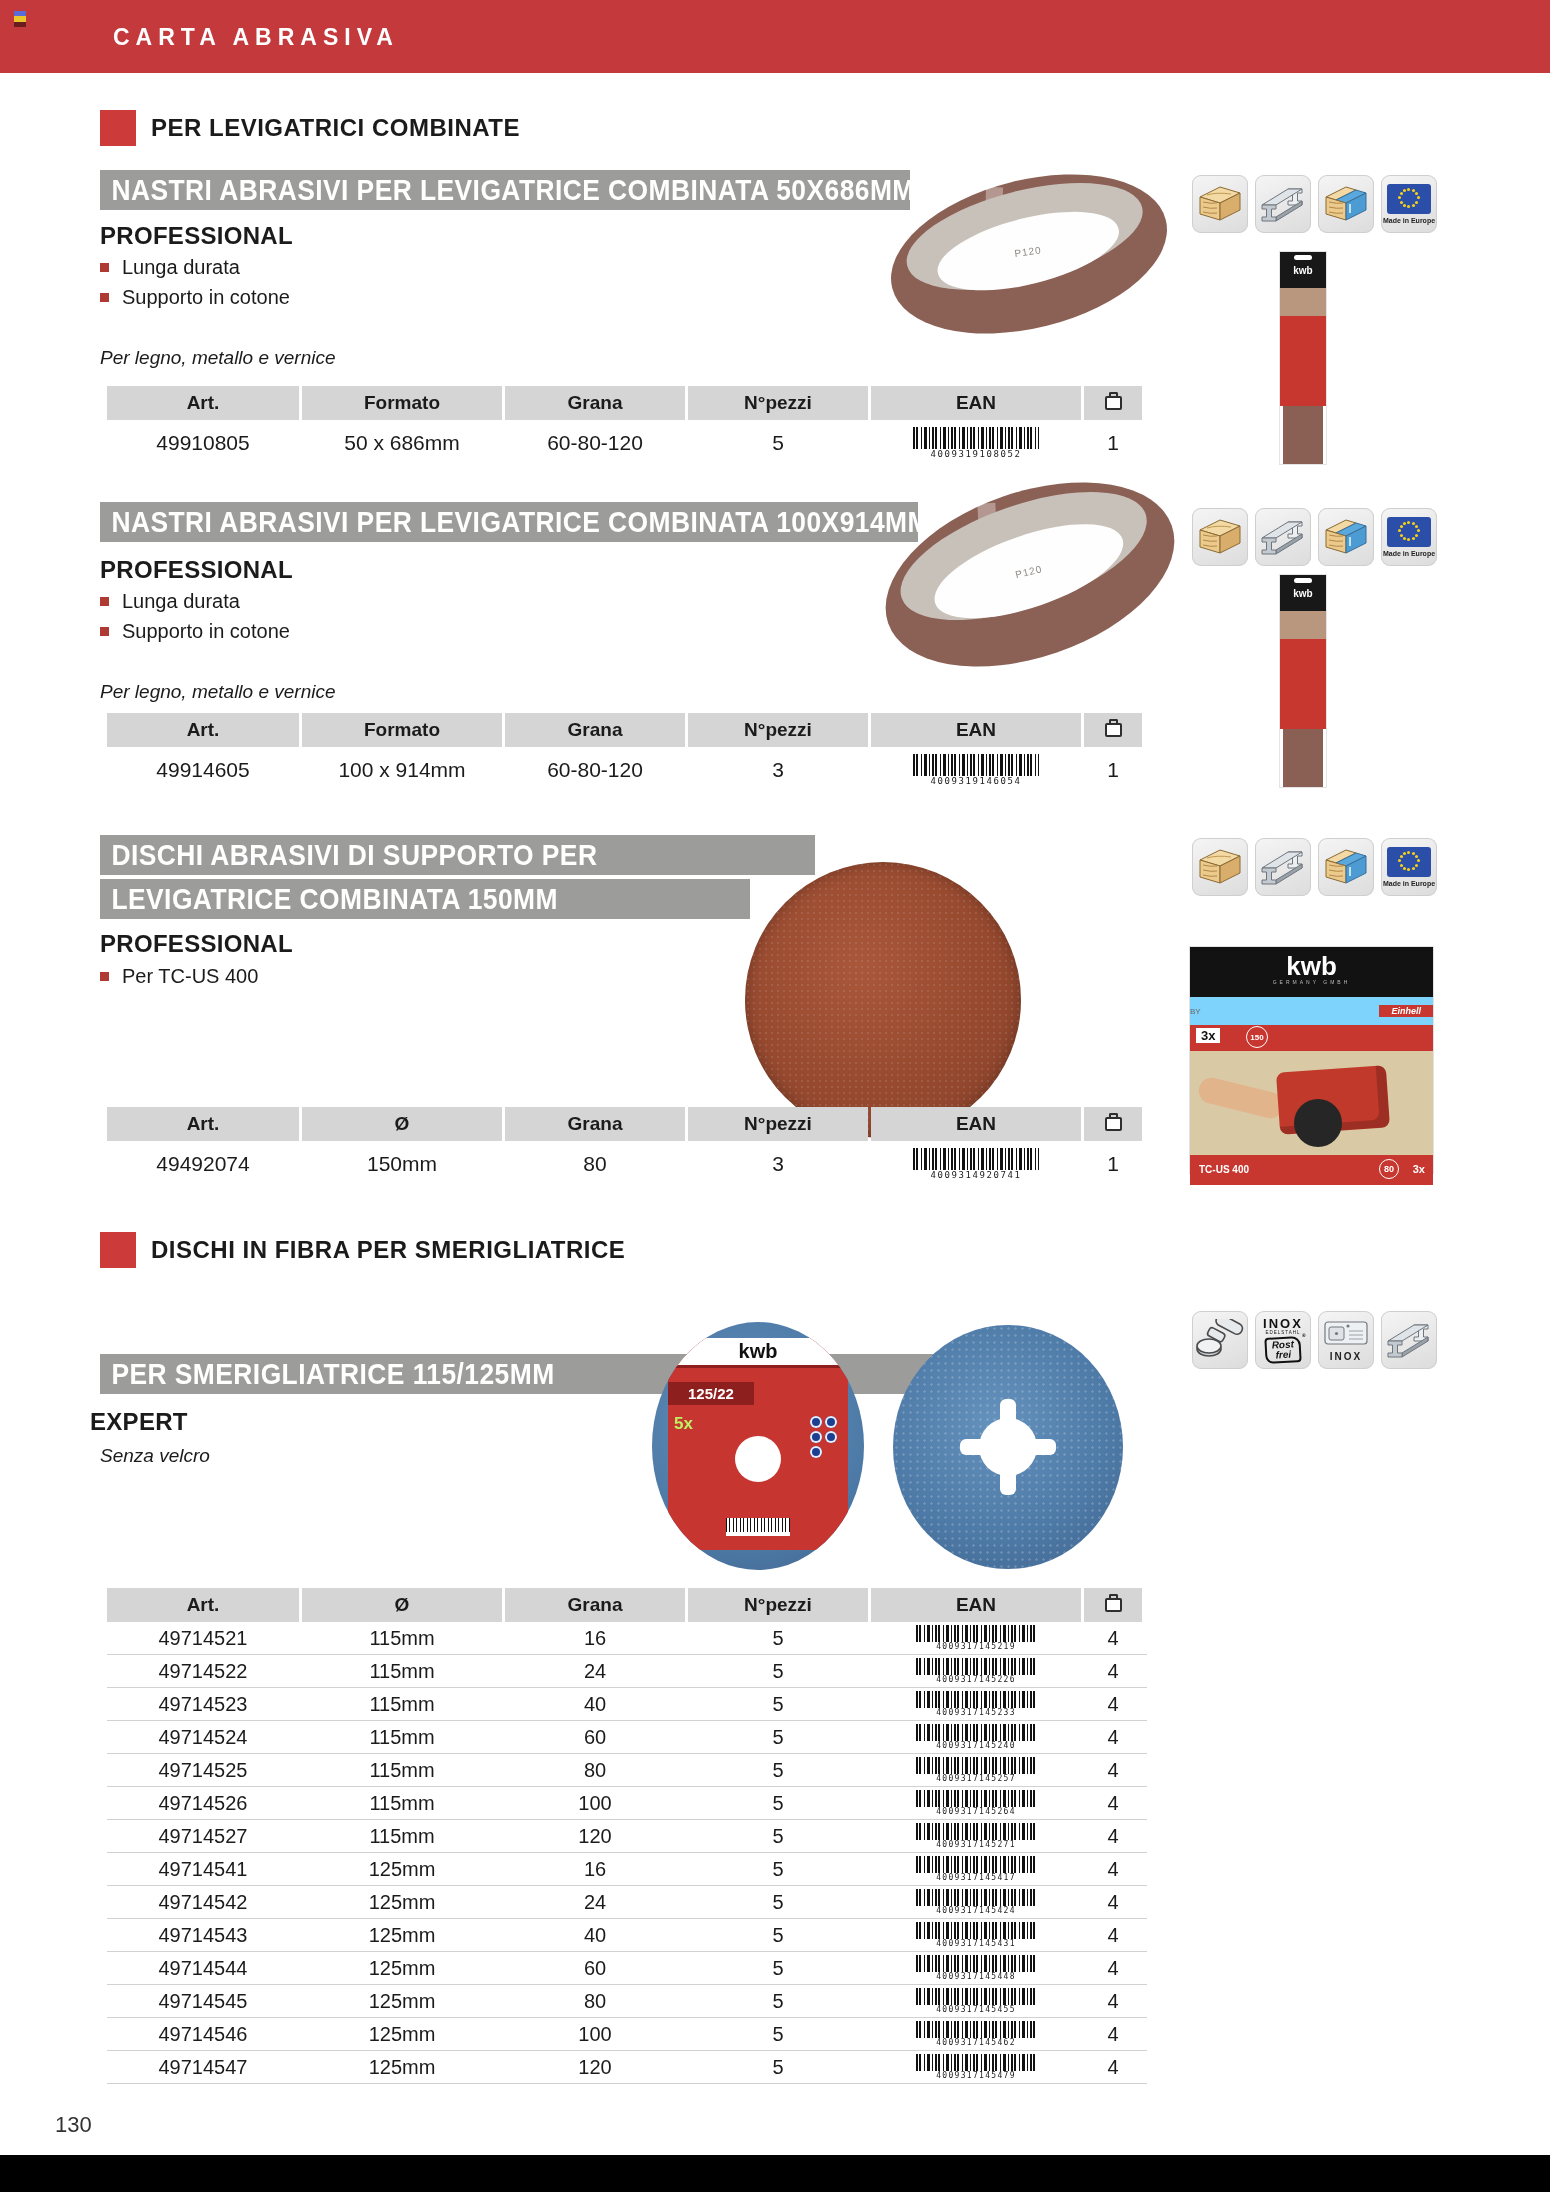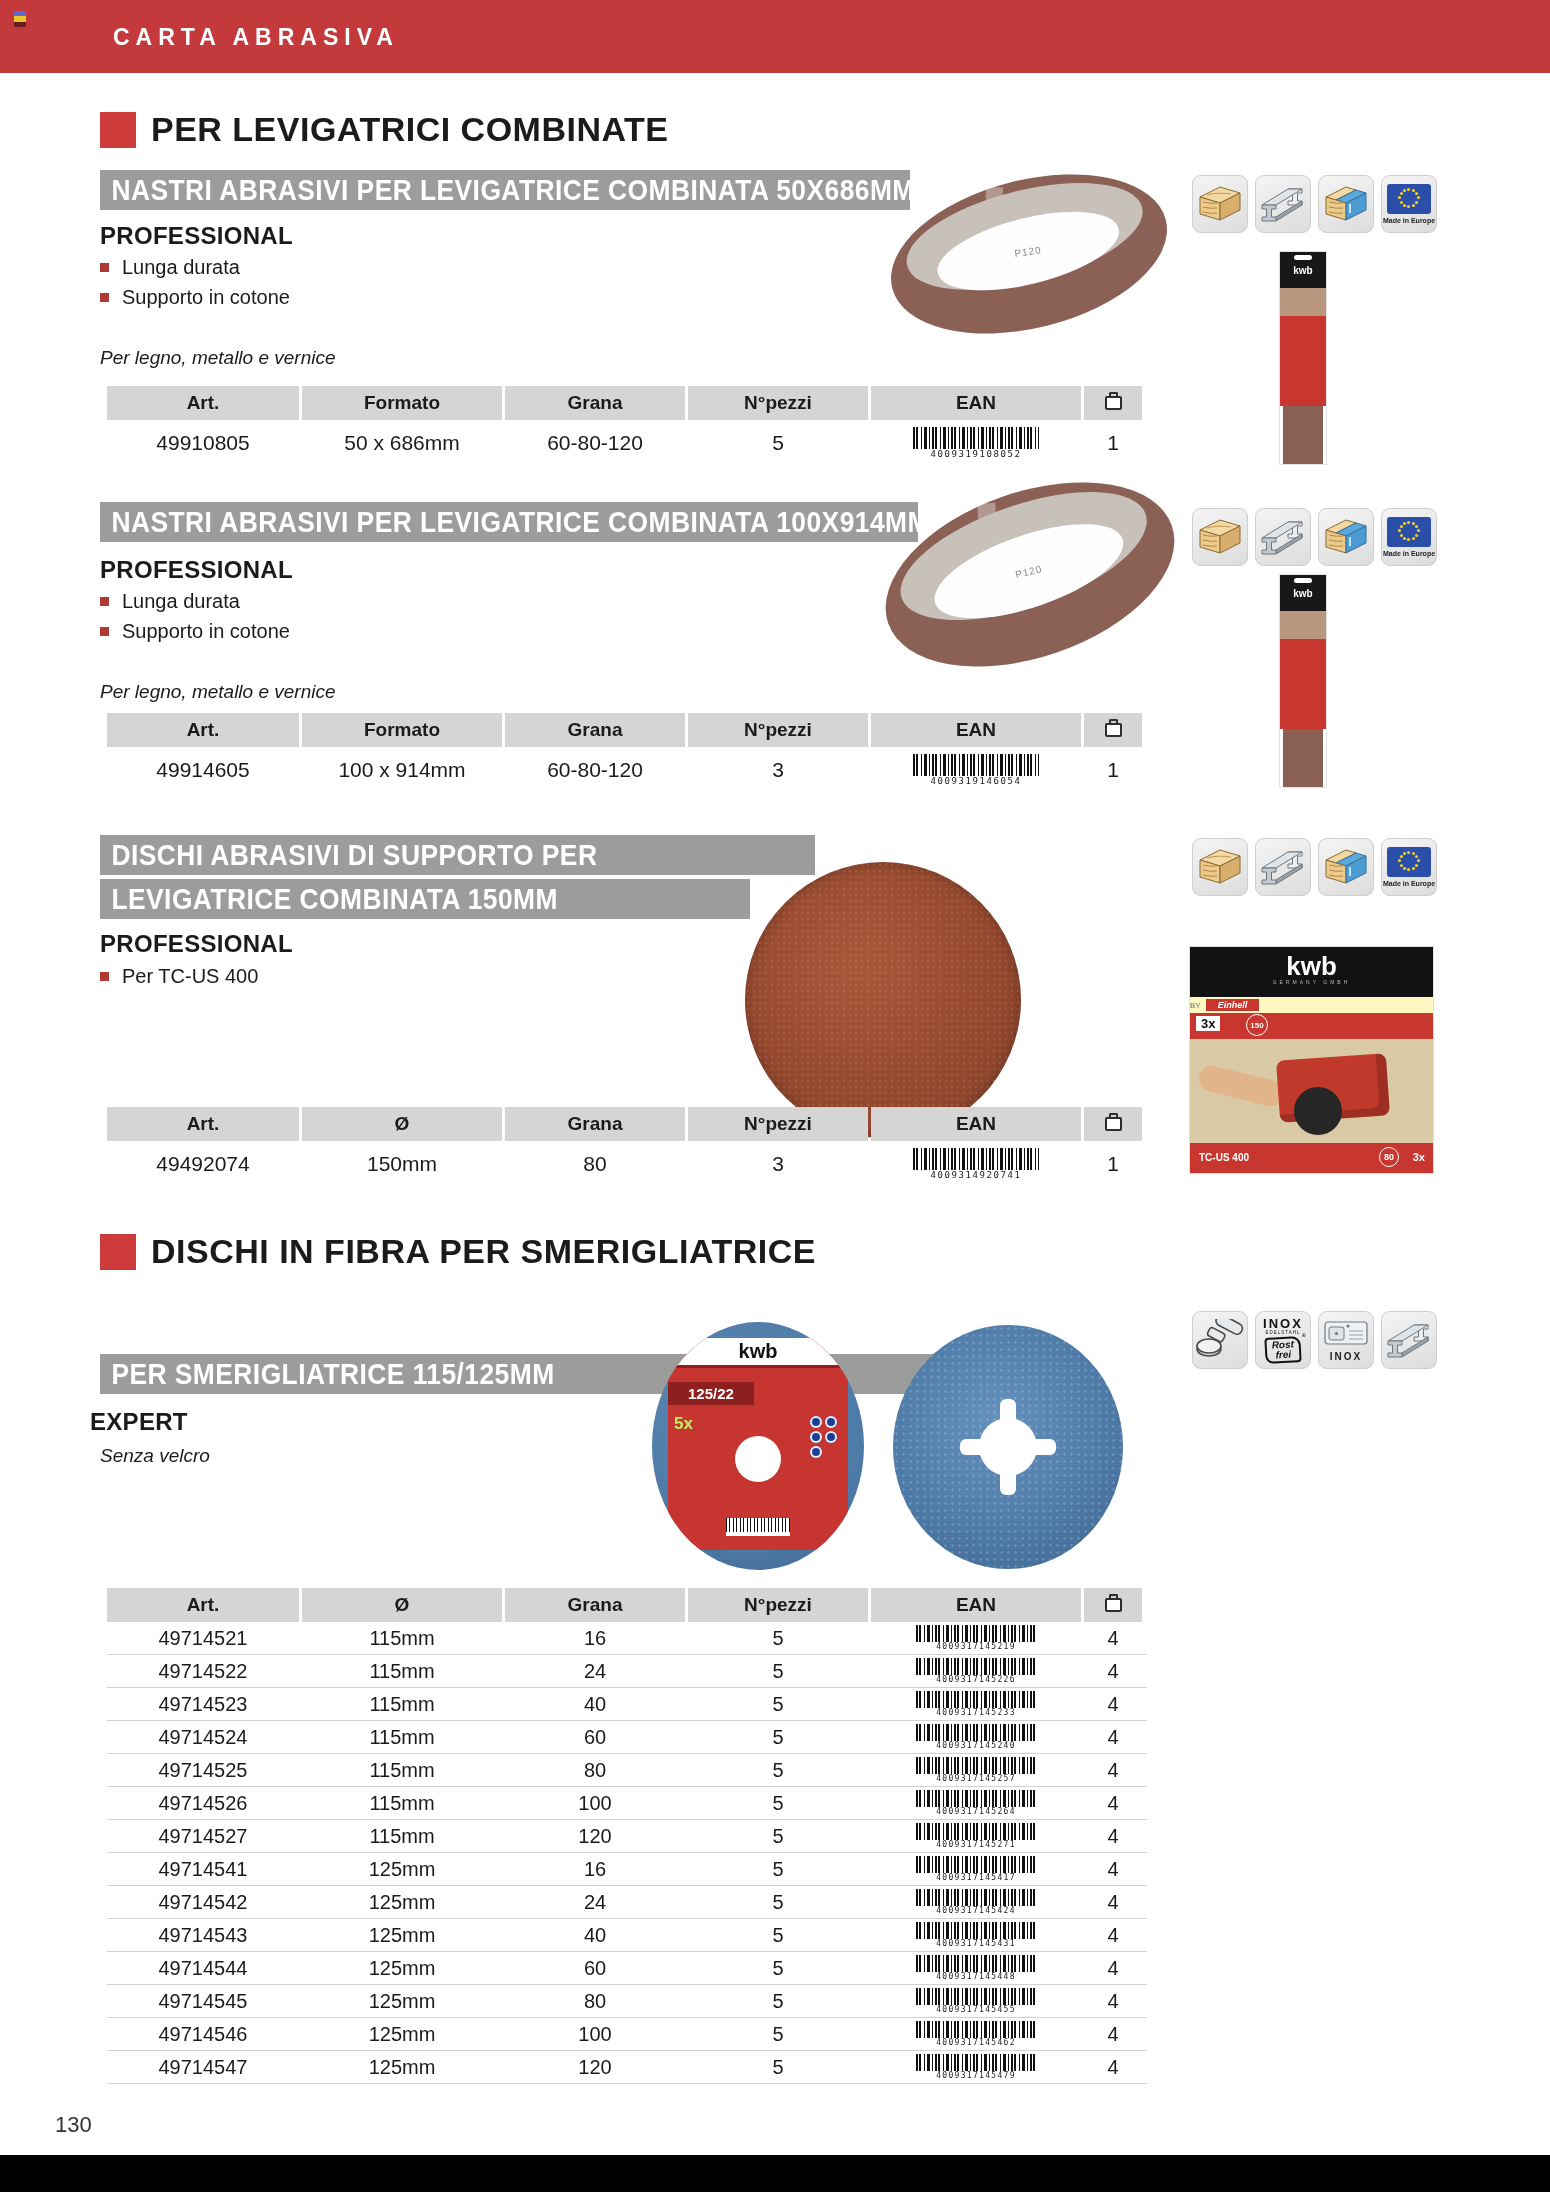--- a/index.html
+++ b/index.html
@@ -13,21 +13,21 @@
                 color:#fff; font-size:23px; font-weight:bold; letter-spacing:6px; white-space:nowrap; }
   .mini-flag { position:absolute; left:14px; top:11px; width:12px; height:16px; display:flex; flex-direction:column; }
   .mini-flag i { flex:1; }
   .mini-flag i:nth-child(1){ background:#5b6bd5; }
   .mini-flag i:nth-child(2){ background:#e8c62c; }
   .mini-flag i:nth-child(3){ background:#6b1d1d; }
 
   
   .section-header { position:absolute; left:100px; display:flex; align-items:center; gap:15px; }
   .red-square { width:36px; height:36px; background:#cc3a3a; flex:0 0 auto; }
-  .section-title { font-size:34px; font-weight:bold; letter-spacing:.5px; white-space:nowrap; }
+  .section-title { font-size:24px; font-weight:bold; letter-spacing:.5px; white-space:nowrap; }
 
   
   .bar-title { position:absolute; height:40px; background:#9c9c9b; overflow:hidden; white-space:nowrap; }
   .bar-text { display:inline-block; transform:scaleX(.88); transform-origin:0 50%;
               color:#fff; font-size:30px; font-weight:bold; line-height:40px; padding-left:13px; letter-spacing:.5px; }
   .grade { position:absolute; font-size:24px; font-weight:bold; letter-spacing:.3px; }
   .bullet { position:absolute; display:flex; align-items:center; gap:13px; font-size:20px; }
   .bsq { width:9px; height:9px; background:#ae3a33; flex:0 0 auto; }
   .note { position:absolute; font-style:italic; font-size:19px; }
 
@@ -96,21 +96,21 @@
   .bp-black::before { content:""; position:absolute; top:3px; left:50%; transform:translateX(-50%);
               width:18px; height:5px; border-radius:3px; background:#fff; }
   .bp-photo { height:28px; background:#b9977e; }
   .bp-red { height:90px; background:#c8372f; }
   .bp-belt { height:58px; width:40px; margin:0 auto; background:#8a5f54; }
 
   .tp { position:absolute; width:243px; height:226px; background:#fff; box-shadow:0 0 0 1px #e2e2e2; }
   .tp-black { height:50px; background:#121212; color:#fff; text-align:center; padding-top:6px; }
   .tp-kwb { font-size:26px; font-weight:bold; line-height:26px; }
   .tp-sub { font-size:5px; letter-spacing:3px; color:#bbb; }
-  .tp-by { height:16px; background:#fef9c3; display:flex; align-items:center; justify-content:flex-start; gap:5px; }
+  .tp-by { height:28px; background:#7dd3fc; display:flex; align-items:center; justify-content:space-between; gap:5px; }
   .tp-byword { font-size:8px; color:#666; }
   .tp-einhell { background:#c8372f; color:#fff; font-size:9px; font-weight:bold; font-style:italic; padding:1px 12px; }
   .tp-band { height:26px; background:#c8372f; position:relative; }
   .tp-3x { position:absolute; left:6px; top:3px; background:#fff; color:#111; font-weight:bold; font-size:13px; padding:0 5px; }
   .tp-150 { position:absolute; left:56px; top:1px; width:22px; height:22px; border:1.5px solid #fff; border-radius:50%;
             color:#fff; font-size:8px; font-weight:bold; display:flex; align-items:center; justify-content:center; }
   .tp-photo { height:104px; background:#d9c9a4; position:relative; overflow:hidden; }
   .tp-machine { position:absolute; left:88px; top:18px; width:110px; height:62px; background:#c0392b; border-radius:8px;
                 transform:rotate(-4deg); box-shadow:inset -10px -8px 0 rgba(0,0,0,.18); }
   .tp-disc { position:absolute; left:104px; top:48px; width:48px; height:48px; background:#262626; border-radius:50%; }

